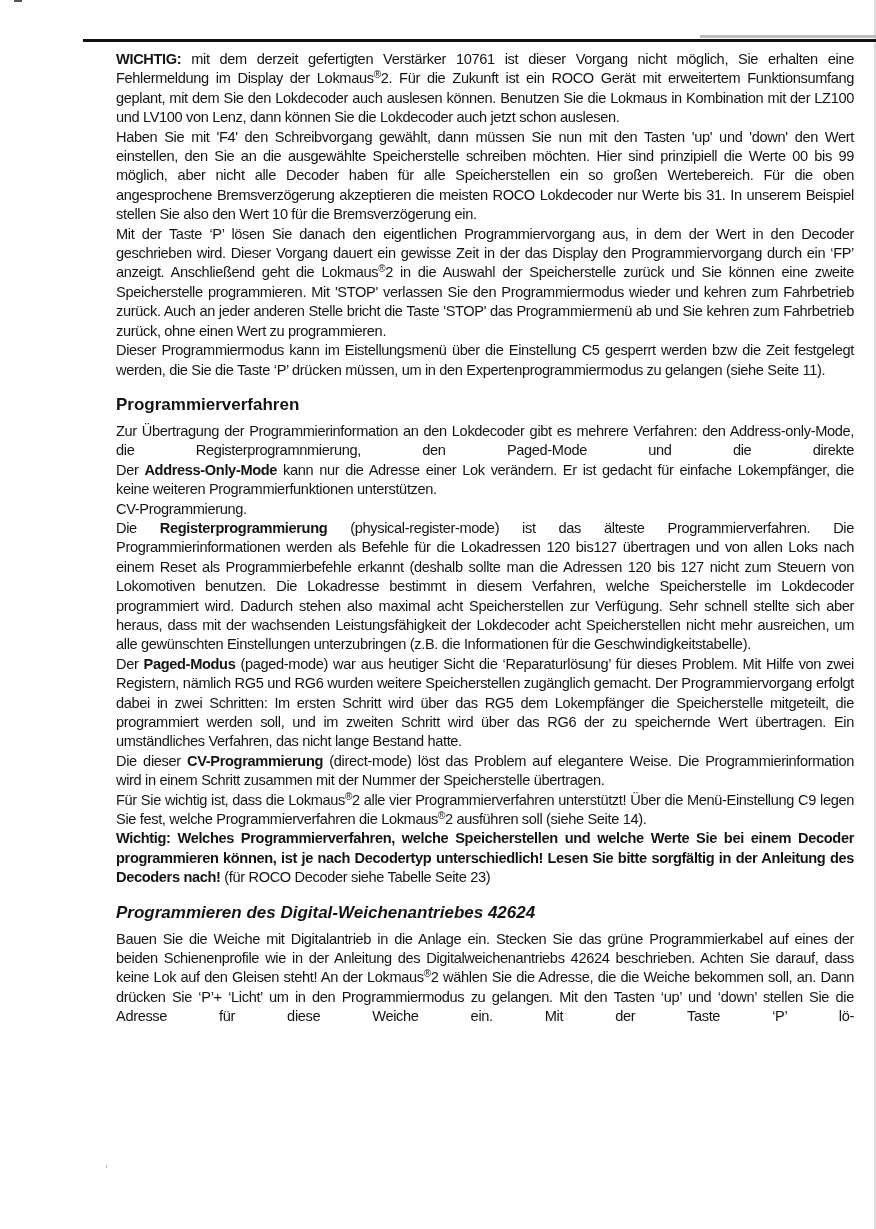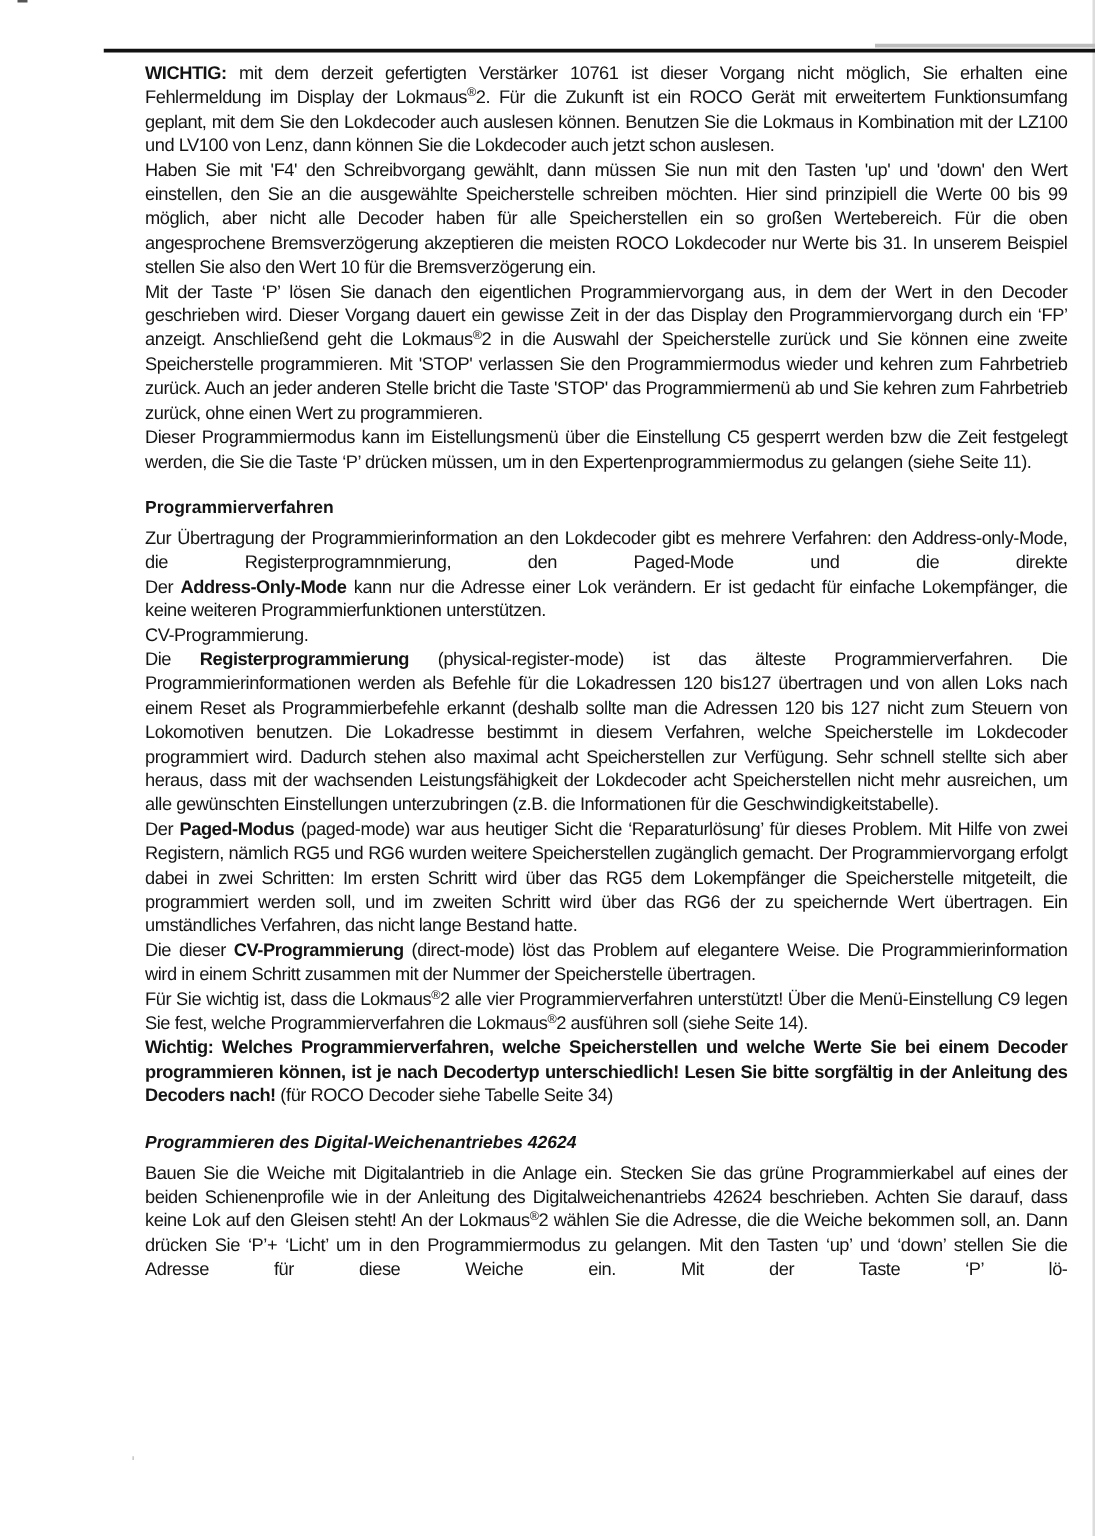--- a/index.html
+++ b/index.html
@@ -68,21 +68,21 @@
     b {
       font-weight: bold;
     }
     sup {
       font-size: 10px;
       line-height: 0;
       vertical-align: 5px;
     }
     h2 {
       margin: 0;
-      font-size: 14px;
+      font-size: 17px;
       font-weight: bold;
       letter-spacing: 0px;
       line-height: 22px;
     }
     .h-prog {
       margin-top: 14px;
       margin-bottom: 6px;
     }
     .h-weiche {
       margin-top: 14px;
@@ -132,21 +132,21 @@
     <p>
       <span>Der </span><b>Paged-Modus</b><span> (paged-mode) war aus heutiger Sicht die ‘Reparaturlösung’ für dieses Problem. Mit Hilfe von zwei Registern, nämlich RG5 und RG6 wurden weitere Speicherstellen zugänglich gemacht. Der Programmiervorgang erfolgt dabei in zwei Schritten: Im ersten Schritt wird über das RG5 dem Lokempfänger die Speicherstelle mitgeteilt, die programmiert werden soll, und im zweiten Schritt wird über das RG6 der zu speichernde Wert übertragen. Ein umständliches Verfahren, das nicht lange Bestand hatte.</span>
     </p>
     <p>
       <span>Die dieser </span><b>CV-Programmierung</b><span> (direct-mode) löst das Problem auf elegantere Weise. Die Programmierinformation wird in einem Schritt zusammen mit der Nummer der Speicherstelle übertragen.</span>
     </p>
     <p>
       <span>Für Sie wichtig ist, dass die Lokmaus</span><sup>®</sup><span>2 alle vier Programmierverfahren unterstützt! Über die Menü-Einstellung C9 legen Sie fest, welche Programmierverfahren die Lokmaus</span><sup>®</sup><span>2 ausführen soll (siehe Seite 14).</span>
     </p>
     <p>
-      <b>Wichtig: Welches Programmierverfahren, welche Speicherstellen und welche Werte Sie bei einem Decoder programmieren können, ist je nach Decodertyp unterschiedlich! Lesen Sie bitte sorgfältig in der Anleitung des Decoders nach!</b><span> (für ROCO Decoder siehe Tabelle Seite 34)</span>
+      <b>Wichtig: Welches Programmierverfahren, welche Speicherstellen und welche Werte Sie bei einem Decoder programmieren können, ist je nach Decodertyp unterschiedlich! Lesen Sie bitte sorgfältig in der Anleitung des Decoders nach!</b><span> (für ROCO Decoder siehe Tabelle Seite 23)</span>
     </p>
   </div>
 
   <div>
     <h2 class="h-weiche">Programmieren des Digital-Weichenantriebes 42624</h2>
     <p class="last-line-justify">
       <span>Bauen Sie die Weiche mit Digitalantrieb in die Anlage ein. Stecken Sie das grüne Programmierkabel auf eines der beiden Schienenprofile wie in der Anleitung des Digitalweichenantriebs 42624 beschrieben. Achten Sie darauf, dass keine Lok auf den Gleisen steht! An der Lokmaus</span><sup>®</sup><span>2 wählen Sie die Adresse, die die Weiche bekommen soll, an. Dann drücken Sie ‘P’+ ‘Licht’ um in den Programmiermodus zu gelangen. Mit den Tasten ‘up’ und ‘down’ stellen Sie die Adresse für diese Weiche ein. Mit der Taste ‘P’ lö-</span>
     </p>
   </div>
 </div>

